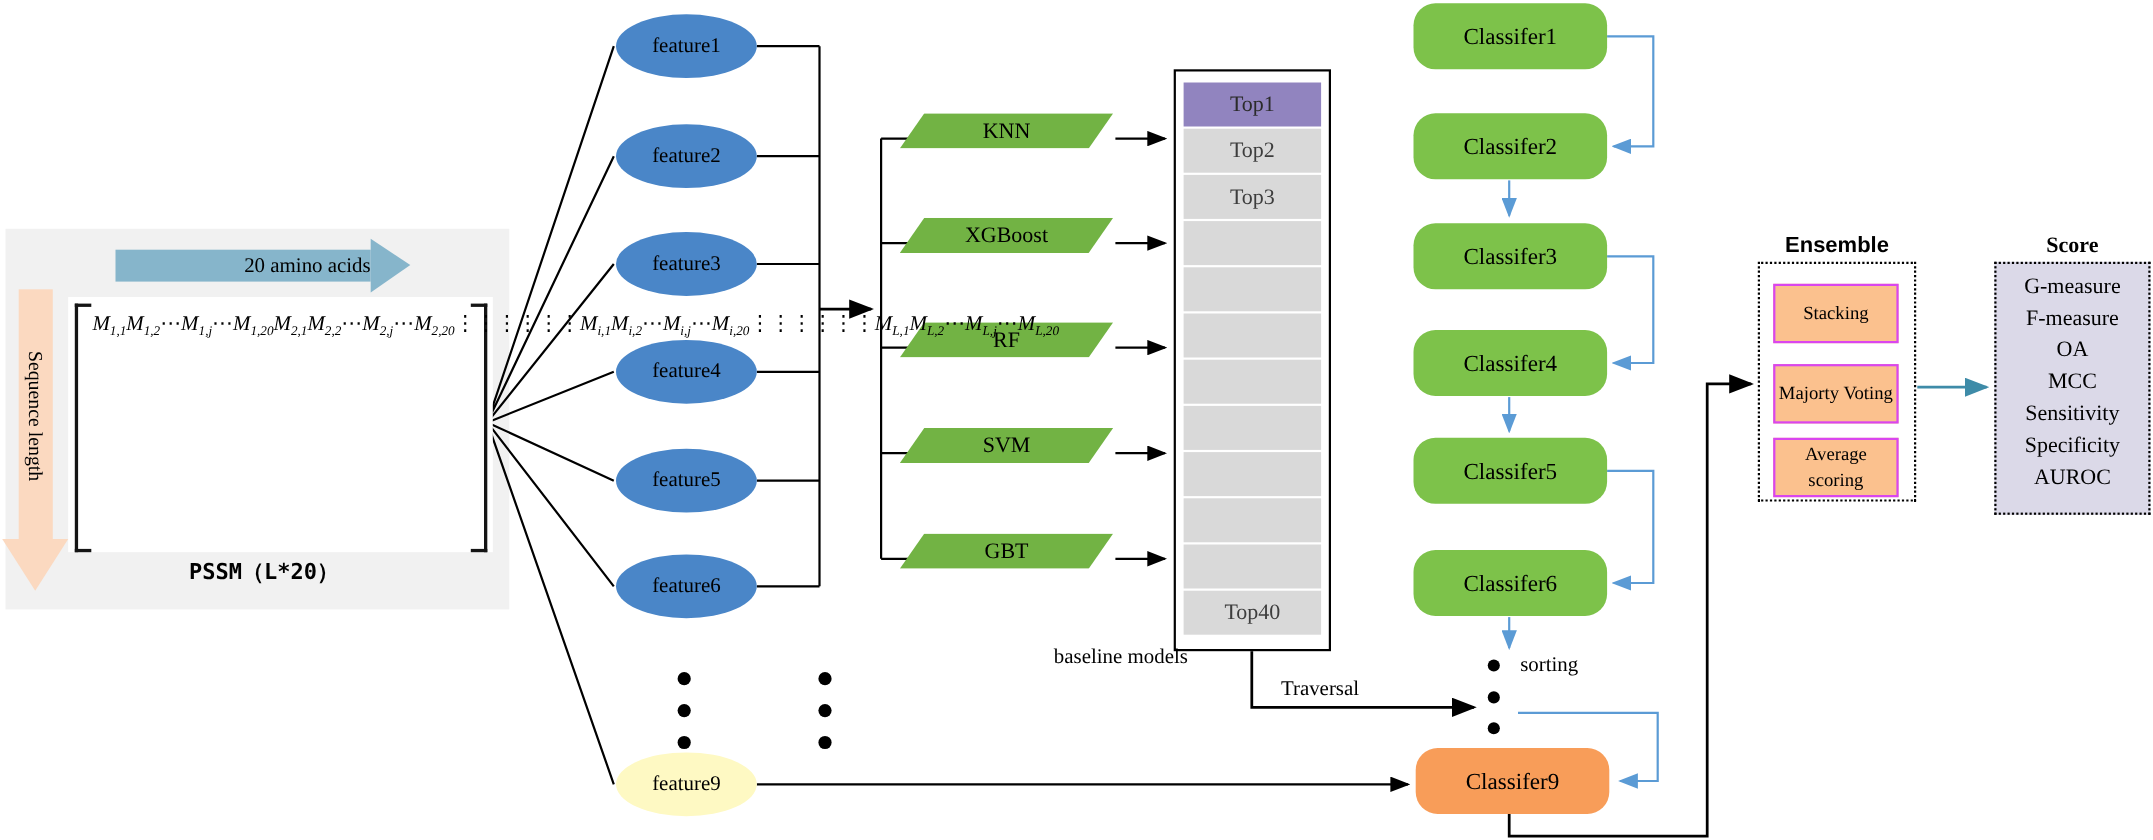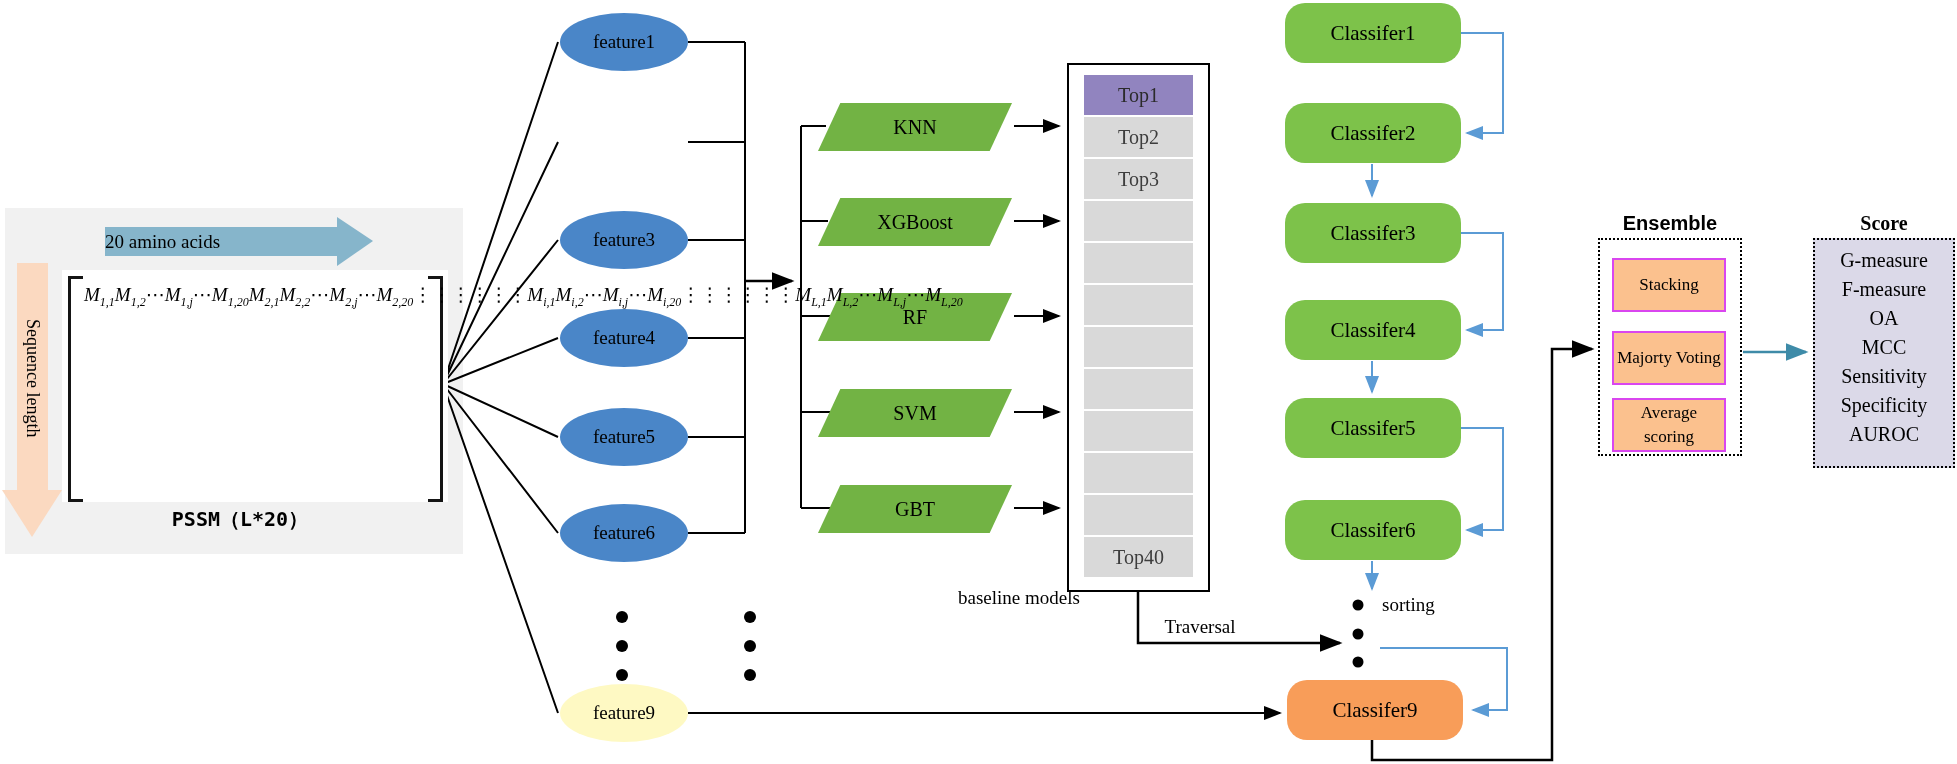--- a/index.html
+++ b/index.html
@@ -5,21 +5,21 @@
   html,body{margin:0;padding:0;background:#fff;}
   #canvas{position:relative;width:1957px;height:764px;background:#fff;overflow:hidden;
           font-family:"Liberation Serif",serif;color:#000;}
   .abs{position:absolute;}
   #wires{position:absolute;left:0;top:0;width:1957px;height:764px;z-index:1;}
   .lay{z-index:2;}
 
   
   .panel{left:5px;top:208px;width:458px;height:346px;background:#f1f1f1;z-index:0;}
   .amino-shaft{left:105px;top:227px;width:232px;height:29px;background:#86b5cb;z-index:2;
-               display:flex;align-items:center;justify-content:flex-start;font-size:19px;}
+               display:flex;align-items:center;justify-content:flex-end;font-size:19px;}
   .amino-head{left:337px;top:217px;width:0;height:0;z-index:2;
               border-top:24px solid transparent;border-bottom:25px solid transparent;
               border-left:36px solid #86b5cb;}
   .seq-shaft{left:17px;top:263px;width:31px;height:228px;background:#fbd9c0;z-index:2;}
   .seq-head{left:2px;top:490px;width:0;height:0;z-index:2;
             border-left:30px solid transparent;border-right:30px solid transparent;
             border-top:47px solid #fbd9c0;}
   .seq-label{left:11px;top:268px;width:42px;height:220px;z-index:3;font-size:18px;
              writing-mode:vertical-rl;text-orientation:sideways;
              display:flex;align-items:center;justify-content:center;}
@@ -35,27 +35,27 @@
   .pssm-caption{left:60px;top:506px;width:360px;text-align:center;z-index:3;
                 font-family:"DejaVu Sans Mono",monospace;font-weight:700;font-size:20px;}
 
   
   .ellipse{width:128px;height:58px;border-radius:50%;display:flex;align-items:center;justify-content:center;
            font-size:19px;z-index:2;left:560px;}
   .blue-e{background:#4a86c8;}
   .orange-e{background:#fef9c3;}
 
   
-  .para{left:818px;width:194px;height:48px;background:#72b344;z-index:2;
+  .para{left:818px;width:194px;height:32px;background:#72b344;z-index:2;
         clip-path:polygon(11.5% 0,100% 0,88.5% 100%,0 100%);
         display:flex;align-items:center;justify-content:center;font-size:20px;}
 
   
   .toplist{left:1067px;top:63px;width:139px;height:515px;border:2px solid #000;background:#fff;z-index:2;padding-top:10px;}
-  .toprow{width:109px;height:40px;margin:0 auto 2px auto;background:#d9d9d9;color:#3d3d3d;
+  .toprow{width:125px;height:40px;margin:0 auto 2px auto;background:#d9d9d9;color:#3d3d3d;
           display:flex;align-items:center;justify-content:center;font-size:20px;}
   .toprow.top1{background:#9184bf;color:#2b2b2b;}
   .caption{z-index:2;font-size:19px;text-align:left;}
 
   
   .clf{left:1285px;width:176px;height:60px;border-radius:20px;background:#7dc24a;z-index:2;
        display:flex;align-items:center;justify-content:center;font-size:21px;}
   .clf.orange{background:#f89d59;}
 
   
@@ -196,20 +196,21 @@
         <div class="mcell"><span>M</span><sub class="msub">L,2</sub></div>
         <div class="mcell mdots">⋯</div>
         <div class="mcell"><span>M</span><sub class="msub">L,j</sub></div>
         <div class="mcell mdots">⋯</div>
         <div class="mcell"><span>M</span><sub class="msub">L,20</sub></div>
       </div>
     </div>
   <div class="abs pssm-caption">PSSM（L*20）</div>
 
   <div class="abs ellipse blue-e lay" style="top:13px">feature1</div>
+  <div class="abs ellipse blue-e lay" style="top:113px">feature2</div>
   <div class="abs ellipse blue-e lay" style="top:211px">feature3</div>
   <div class="abs ellipse blue-e lay" style="top:309px">feature4</div>
   <div class="abs ellipse blue-e lay" style="top:408px">feature5</div>
   <div class="abs ellipse blue-e lay" style="top:504px">feature6</div>
   <div class="abs ellipse orange-e lay" style="top:684px">feature9</div>
 
   <div class="abs para lay" style="top:103px">KNN</div>
   <div class="abs para lay" style="top:198px">XGBoost</div>
   <div class="abs para lay" style="top:293px">RF</div>
   <div class="abs para lay" style="top:389px">SVM</div>

